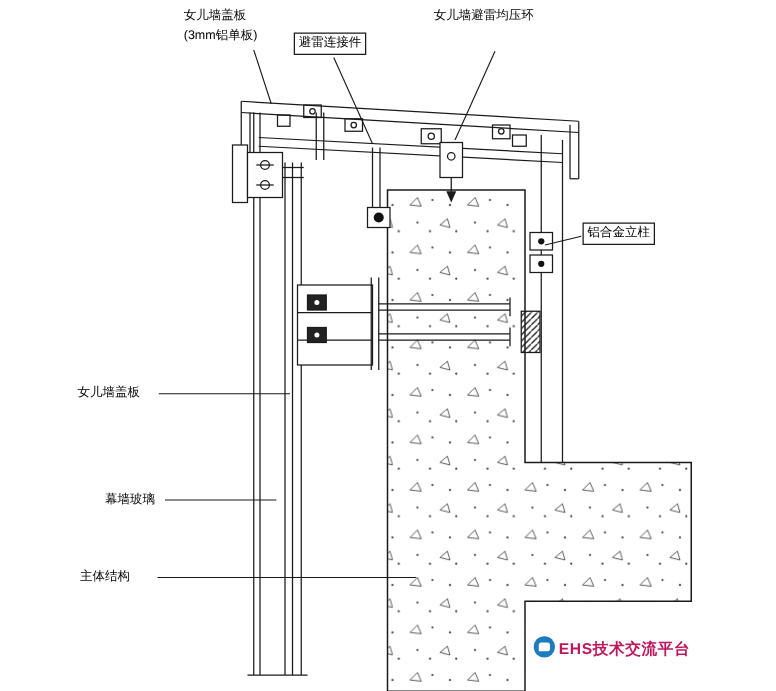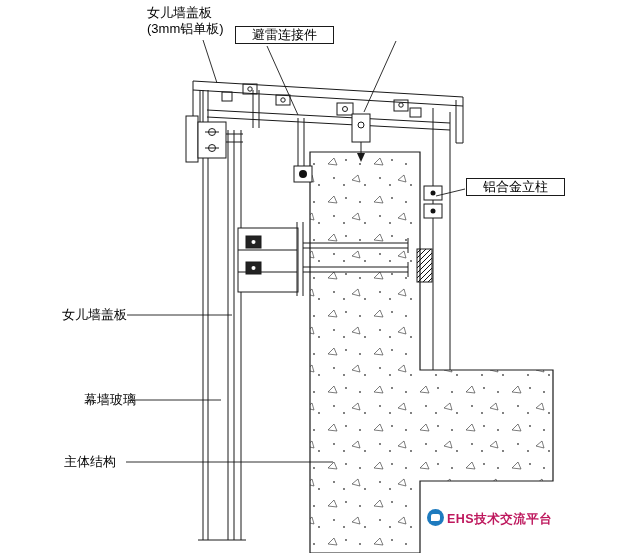--- a/index.html
+++ b/index.html
@@ -1,20 +1,20 @@
 <!DOCTYPE html>
 <html><head>
 <meta charset="utf-8">
 <style>
   * { margin:0; padding:0; box-sizing:border-box; }
   html,body { background:#ffffff; font-family:"Liberation Sans", sans-serif; }
   .stage { position:relative; width:621px; height:553px; background:#ffffff; overflow:hidden; }
   .stage svg { position:absolute; left:0; top:0; }
-  .lbl { position:absolute; font-size:13px; line-height:16px; color:#000; white-space:nowrap; }
-  .boxed { border:1px solid #1a1a1a; padding:0 16px; background:#fff; }
+  .lbl { position:absolute; font-size:10px; line-height:16px; color:#000; white-space:nowrap; }
+  .boxed { border:1px solid #1a1a1a; padding:0 3px; background:#fff; }
   .footer-text { position:absolute; left:447px; top:511px; font-size:12.5px; color:#be185d;
                  font-weight:bold; letter-spacing:0.5px; }
   .logo { position:absolute; left:427px; top:509px; width:17px; height:17px;
           border-radius:50%; background:#1e7bbf; }
   .logo::after { content:""; position:absolute; left:4px; top:5px; width:9px; height:7px;
                  background:#fff; border-radius:2px 2px 2px 0; }
 </style>
 </head>
 <body>
 
@@ -143,20 +143,21 @@
   </svg>
 
   <div class="lbl" style="left:147px; top:5px;">
     <div>女儿墙盖板</div>
     <div>(3mm铝单板)</div>
   </div>
 
   <div class="lbl boxed" style="left:235px; top:26px;">避雷连接件</div>
 
   <div class="lbl" style="left:347px; top:5px;">
+    <div>女儿墙避雷均压环</div>
   </div>
 
   <div class="lbl boxed" style="left:466px; top:178px;">铝合金立柱</div>
 
   <div class="lbl" style="left:62px; top:307px;">女儿墙盖板</div>
 
   <div class="lbl" style="left:84px; top:392px;">幕墙玻璃</div>
 
   <div class="lbl" style="left:64px; top:454px;">主体结构</div>
 

